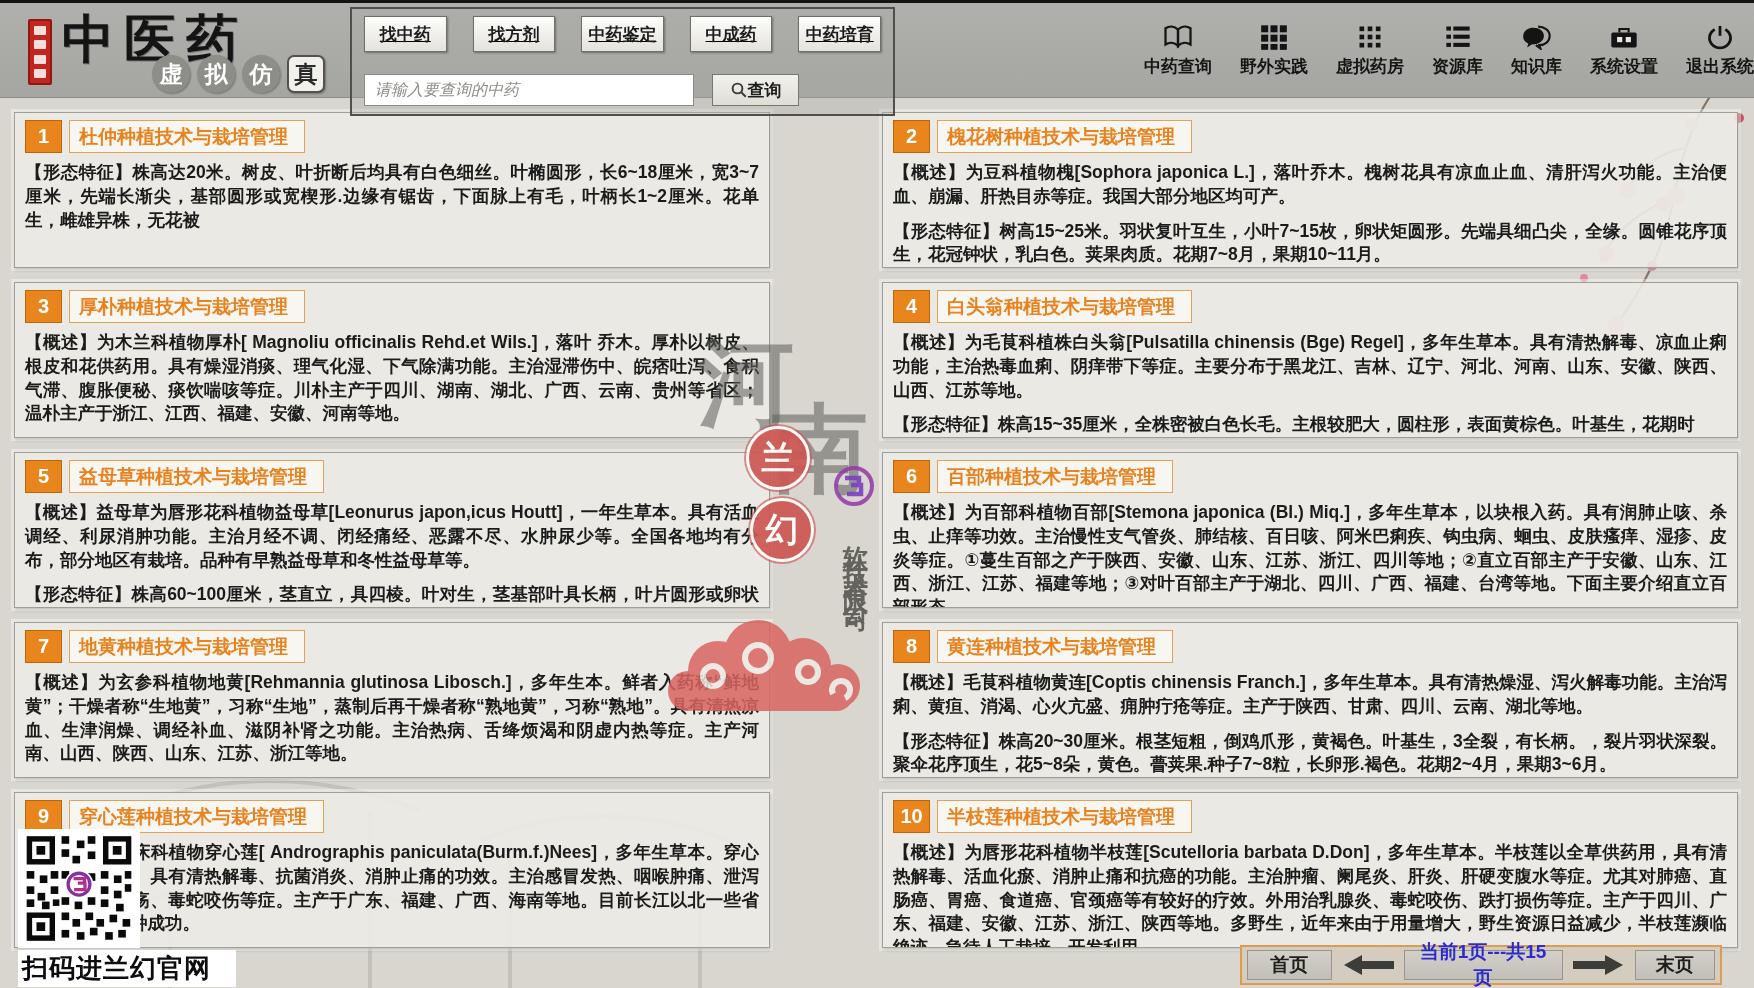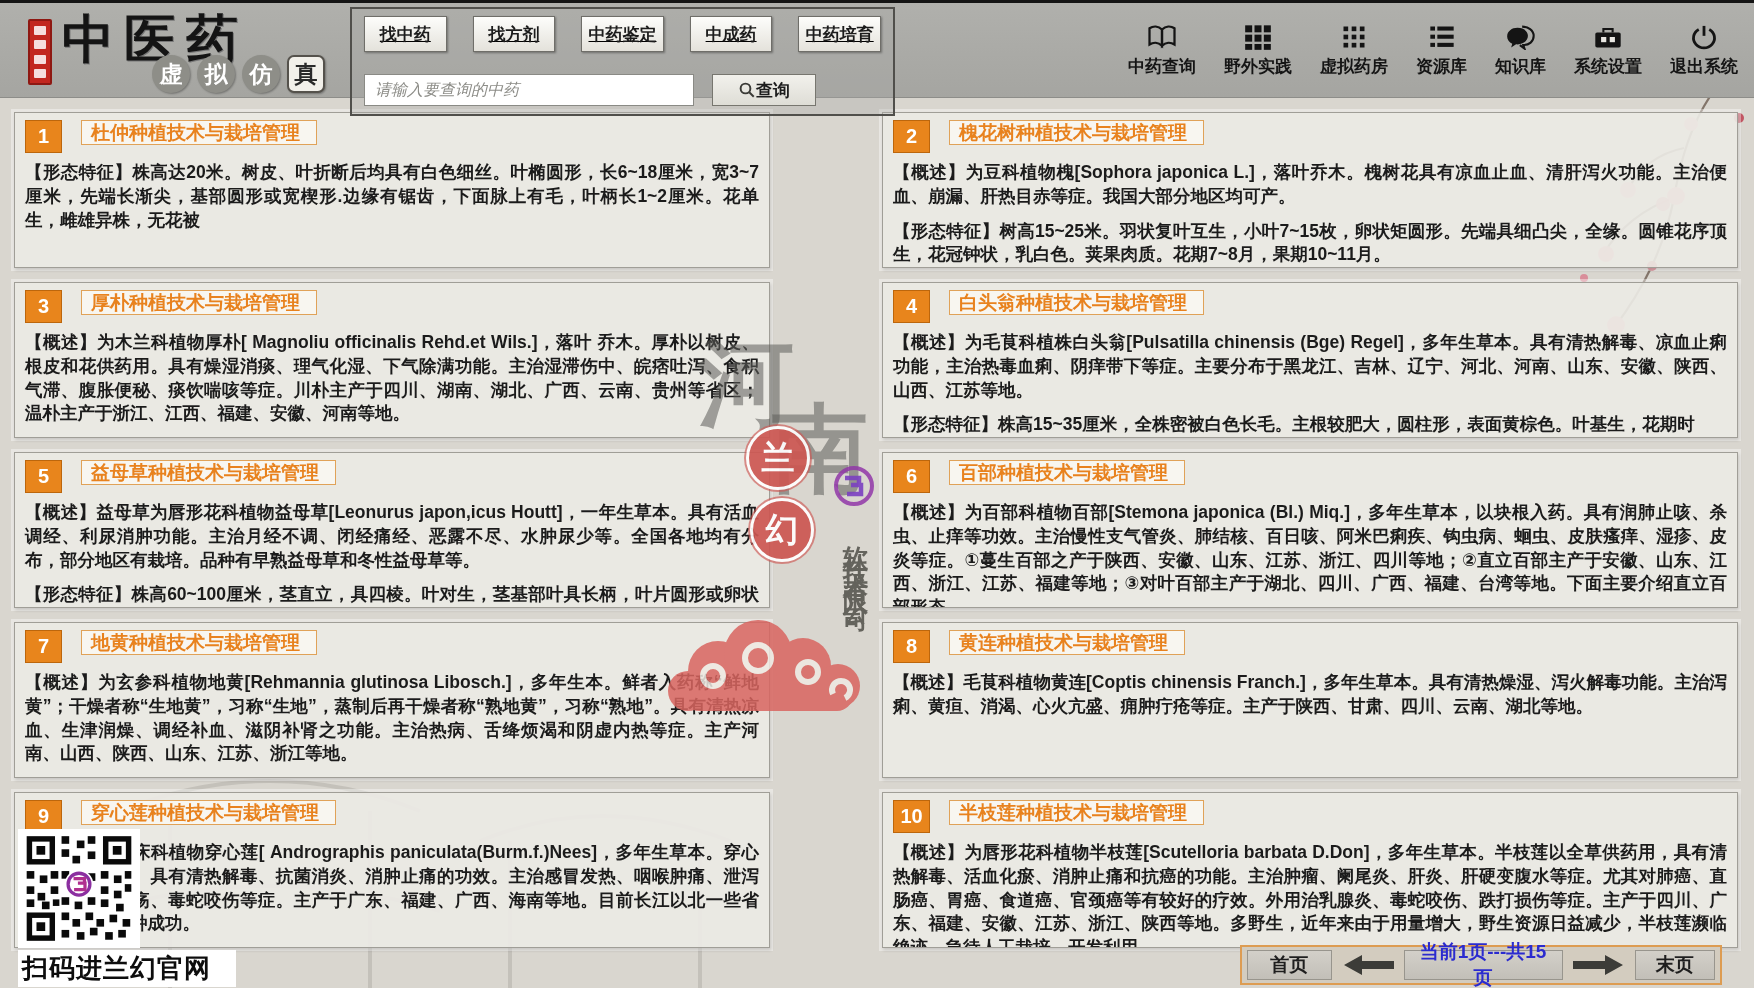--- a/index.html
+++ b/index.html
@@ -46,26 +46,26 @@
     box-shadow:1px 1px 2px rgba(0,0,0,.35);cursor:pointer;white-space:nowrap;padding:0 6px;
     font-family:inherit;
   }
   .search-row{display:flex;align-items:center;}
   .search-input{
     width:330px;height:32px;border:1px solid #8a8a85;background:#fff;
     font-style:italic;font-size:16px;color:#333;padding:0 10px;font-family:inherit;
   }
   .search-input::placeholder{color:#8d8d88;}
   .query-btn{
-    margin-left:18px;width:104px;height:32px;background:linear-gradient(#f2f1ec,#deddd6);
+    margin-left:18px;width:87px;height:32px;background:linear-gradient(#f2f1ec,#deddd6);
     border:1px solid #77766f;display:flex;align-items:center;justify-content:center;
     font-size:17px;font-weight:bold;color:#1d1d1d;cursor:pointer;font-family:inherit;
   }
   .nav{
-    margin-left:auto;margin-right:16px;height:95px;display:flex;align-items:center;gap:28px;
+    margin-left:auto;height:95px;display:flex;align-items:center;gap:28px;
   }
   .nav-item{display:flex;flex-direction:column;align-items:center;gap:5px;cursor:pointer;background:none;border:none;padding:0;font-family:inherit;}
   .nav-item svg{display:block;}
   .nav-label{font-size:17px;font-weight:bold;color:#151515;white-space:nowrap;}
   
   .main{position:absolute;top:95px;left:0;width:1754px;height:893px;}
   .cards{
     position:absolute;left:14px;top:14px;
     display:grid;grid-template-columns:756px 856px;column-gap:112px;
     grid-auto-rows:156px;row-gap:14px;z-index:2;
@@ -76,21 +76,21 @@
     box-shadow:1px 2px 3px rgba(0,0,0,.25);
     padding:7px 10px 4px;overflow:hidden;cursor:pointer;
   }
   .card-head{display:flex;align-items:stretch;margin-bottom:8px;}
   .card-num{
     width:37px;min-width:37px;height:33px;background:#e8851c;border:1px solid #bc660c;
     color:#fff;font-size:20px;font-weight:bold;
     display:flex;align-items:center;justify-content:center;
   }
   .card-title{
-    margin-left:19px;height:25px;display:flex;align-items:center;
+    margin-left:7px;height:33px;display:flex;align-items:center;
     background:#f8f6f0;border:1px solid #e0a258;color:#e8821e;
     font-size:19px;font-weight:bold;padding:0 16px 0 9px;min-width:225px;white-space:nowrap;
   }
   .card p{
     margin:0 0 11px;font-size:17.5px;line-height:1.36;font-weight:bold;color:#1b1b1b;
     text-align:justify;
   }
   
   .wm{position:absolute;z-index:3;pointer-events:none;}
   .wm-char{font-size:96px;font-weight:bold;color:#5f5f5b;opacity:.55;font-family:"Liberation Serif","DejaVu Serif",serif;}
@@ -330,20 +330,21 @@
         </div>
         <p>【概述】为玄参科植物地黄[Rehmannia glutinosa Libosch.]，多年生本。鲜者入药称“鲜地黄”；干燥者称“生地黄”，习称“生地”，蒸制后再干燥者称“熟地黄”，习称“熟地”。具有清热凉血、生津润燥、调经补血、滋阴补肾之功能。主治热病、舌绛烦渴和阴虚内热等症。主产河南、山西、陕西、山东、江苏、浙江等地。</p>
       </div>
 
       <div class="card">
         <div class="card-head">
           <div class="card-num">8</div>
           <div class="card-title">黄连种植技术与栽培管理</div>
         </div>
         <p>【概述】毛茛科植物黄连[Coptis chinensis Franch.]，多年生草本。具有清热燥湿、泻火解毒功能。主治泻痢、黄疸、消渴、心火亢盛、痈肿疔疮等症。主产于陕西、甘肃、四川、云南、湖北等地。</p>
+        <p>【形态特征】株高20~30厘米。根茎短粗，倒鸡爪形，黄褐色。叶基生，3全裂，有长柄。，裂片羽状深裂。聚伞花序顶生，花5~8朵，黄色。瞢荚果.种子7~8粒，长卵形.褐色。花期2~4月，果期3~6月。</p>
       </div>
 
       <div class="card">
         <div class="card-head">
           <div class="card-num">9</div>
           <div class="card-title">穿心莲种植技术与栽培管理</div>
         </div>
         <p>【概述】为爵床科植物穿心莲[ Andrographis paniculata(Burm.f.)Nees]，多年生草本。穿心莲以全草入药。具有清热解毒、抗菌消炎、消肿止痛的功效。主治感冒发热、咽喉肿痛、泄泻痢疾、痈肿疮疡、毒蛇咬伤等症。主产于广东、福建、广西、海南等地。目前长江以北一些省区也大面积试种成功。</p>
         <p>【形态特征】株高50~80厘米，茎直立，四棱形，多分枝，节稍膨大。单叶对生，卵状椭圆形，全缘。顶</p>
       </div>

